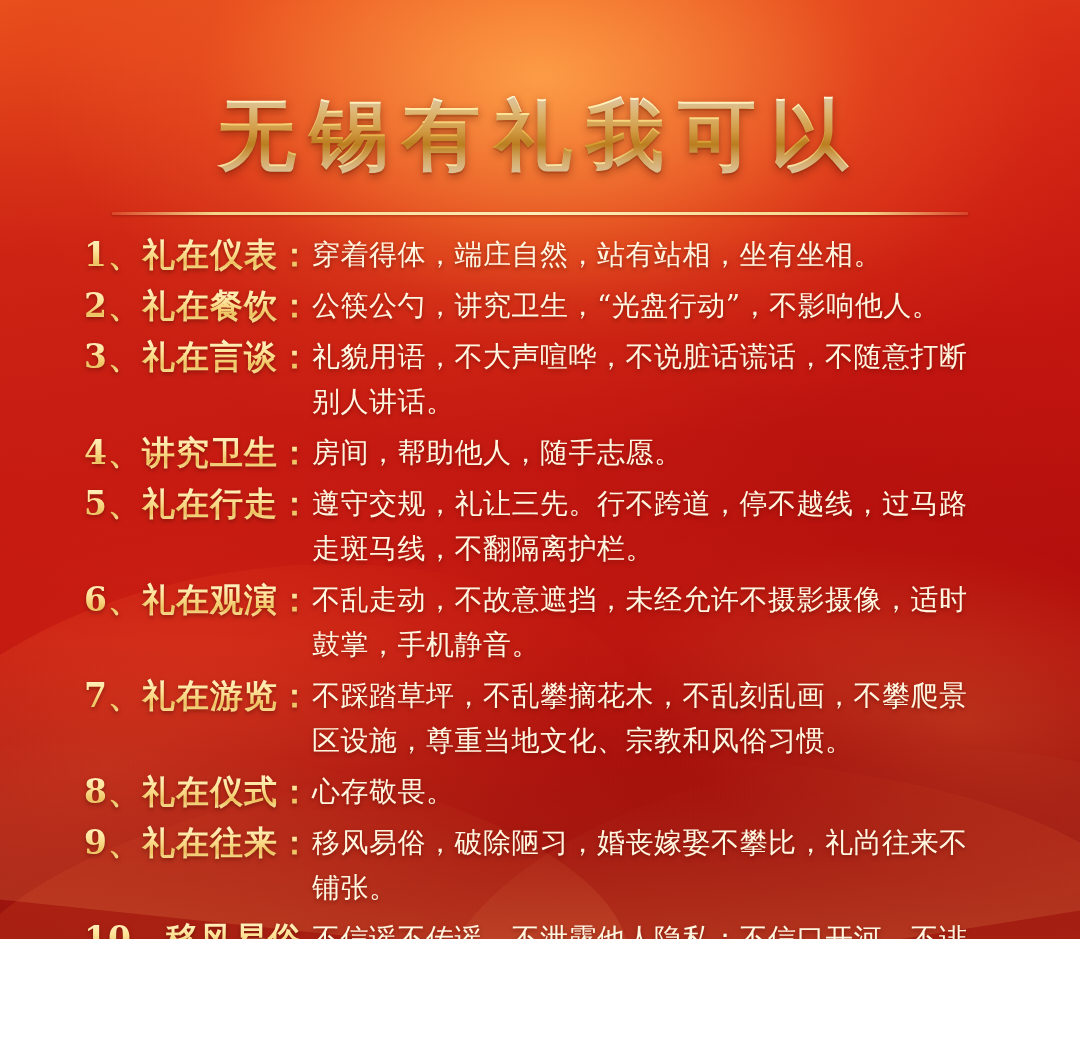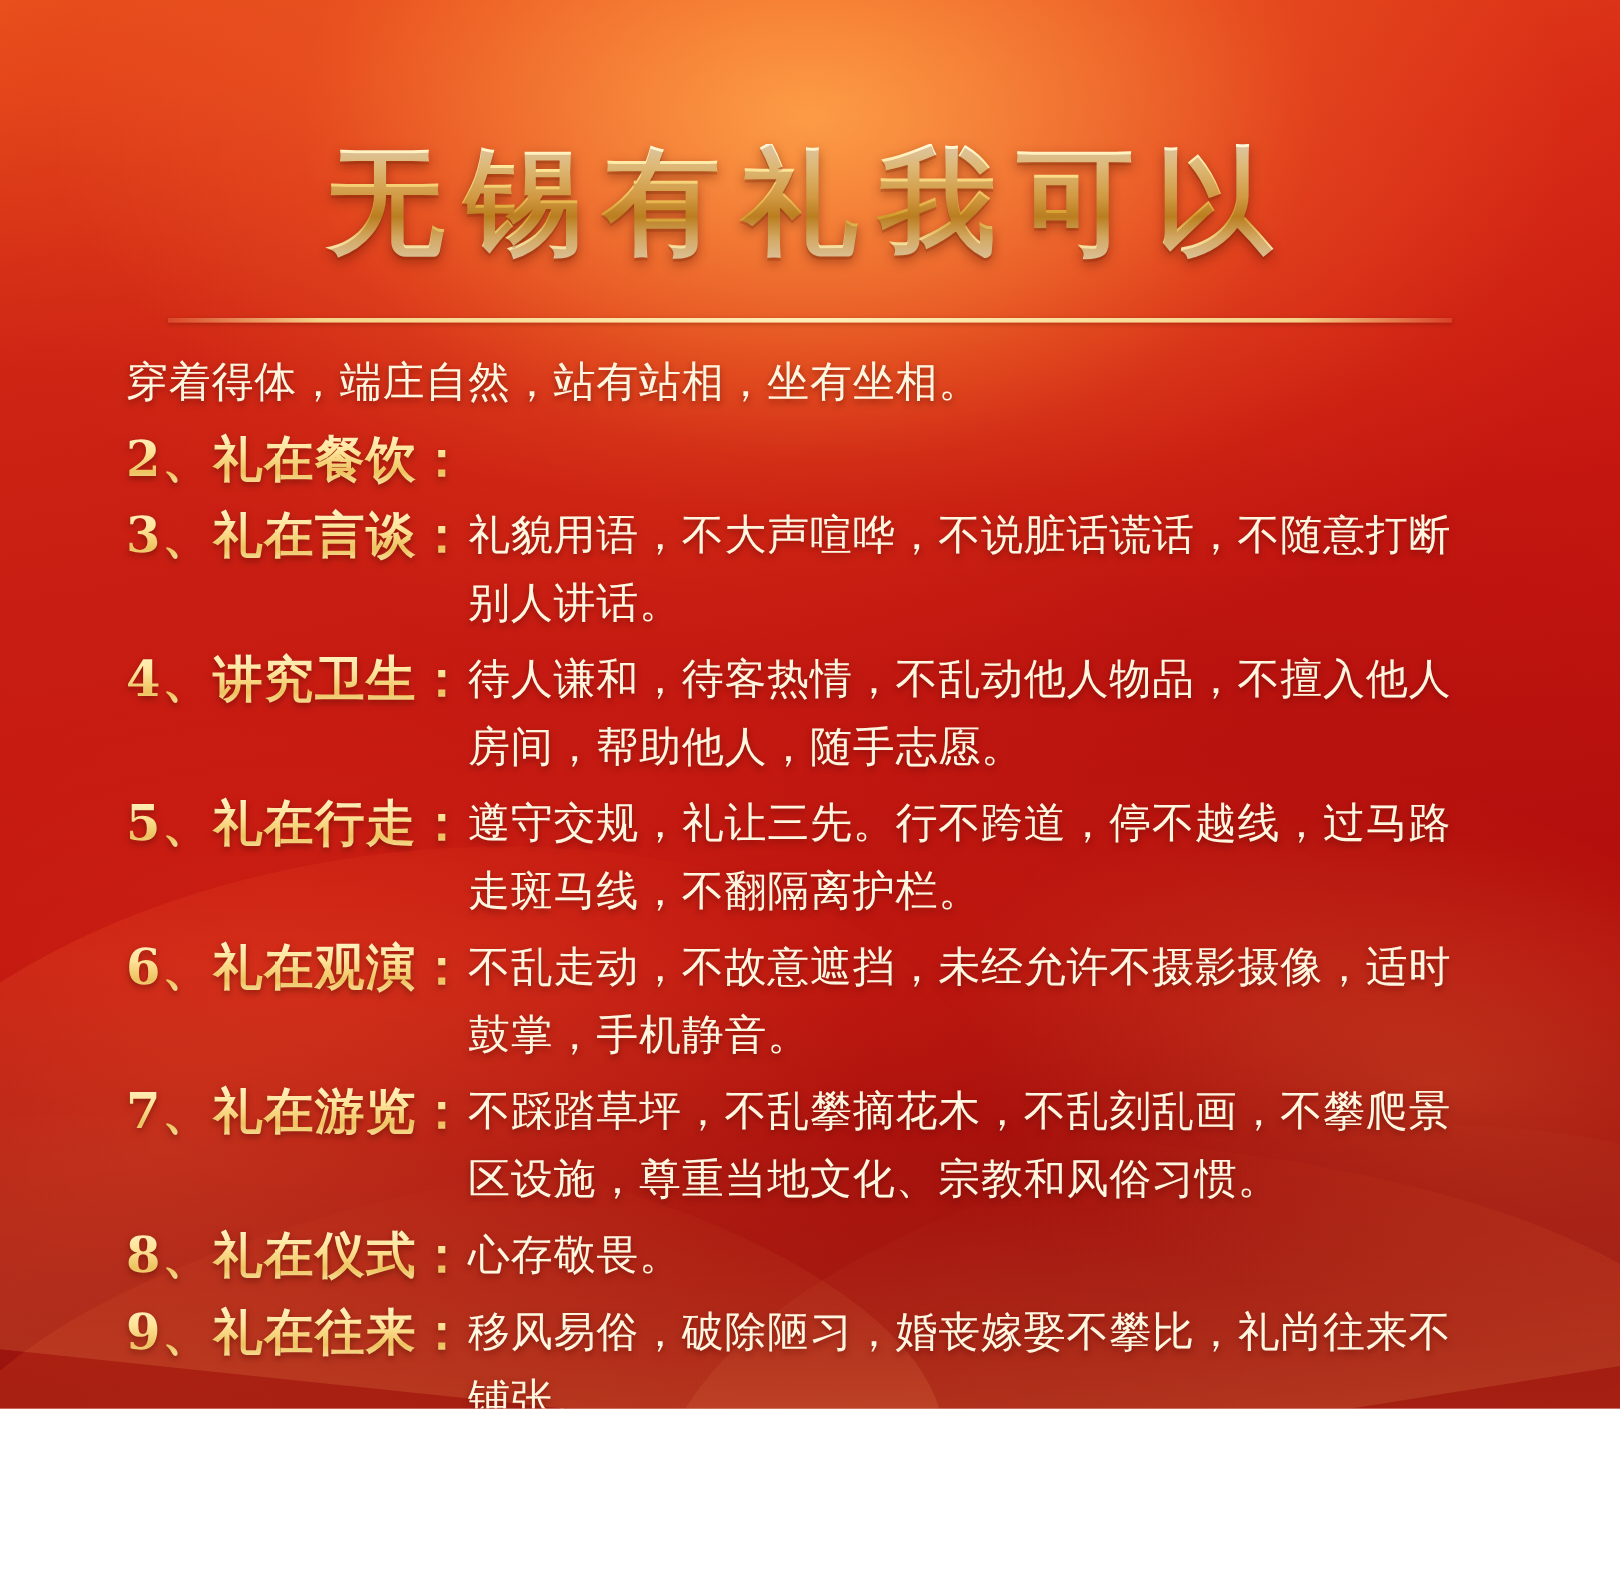--- a/index.html
+++ b/index.html
@@ -161,41 +161,44 @@
   <div class="wave waveB"></div>
   <div class="wave waveC"></div>
 
   <div class="content">
     <div class="title">无锡有礼我可以</div>
     <div class="title-rule"></div>
 
     <div class="list">
 
       <div class="row">
+        <div class="row-label"><span class="num">1、</span><span>礼在仪表：</span></div>
         <div class="row-text">
           <p>穿着得体，端庄自然，站有站相，坐有坐相。</p>
         </div>
       </div>
 
       <div class="row">
         <div class="row-label"><span class="num">2、</span><span>礼在餐饮：</span></div>
+        <div class="row-text">
+          <p>公筷公勺，讲究卫生，“光盘行动”，不影响他人。</p>
+        </div>
       </div>
 
       <div class="row">
         <div class="row-label"><span class="num">3、</span><span>礼在言谈：</span></div>
         <div class="row-text">
           <p>礼貌用语，不大声喧哗，不说脏话谎话，不随意打断</p>
           <p>别人讲话。</p>
         </div>
       </div>
 
       <div class="row">
         <div class="row-label"><span class="num">4、</span><span>讲究卫生：</span></div>
         <div class="row-text">
-          <p>待人谦和，待客热情，不乱动他人物品，不擅入他人</p>
           <p>房间，帮助他人，随手志愿。</p>
         </div>
       </div>
 
       <div class="row">
         <div class="row-label"><span class="num">5、</span><span>礼在行走：</span></div>
         <div class="row-text">
           <p>遵守交规，礼让三先。行不跨道，停不越线，过马路</p>
           <p>走斑马线，不翻隔离护栏。</p>
         </div>

